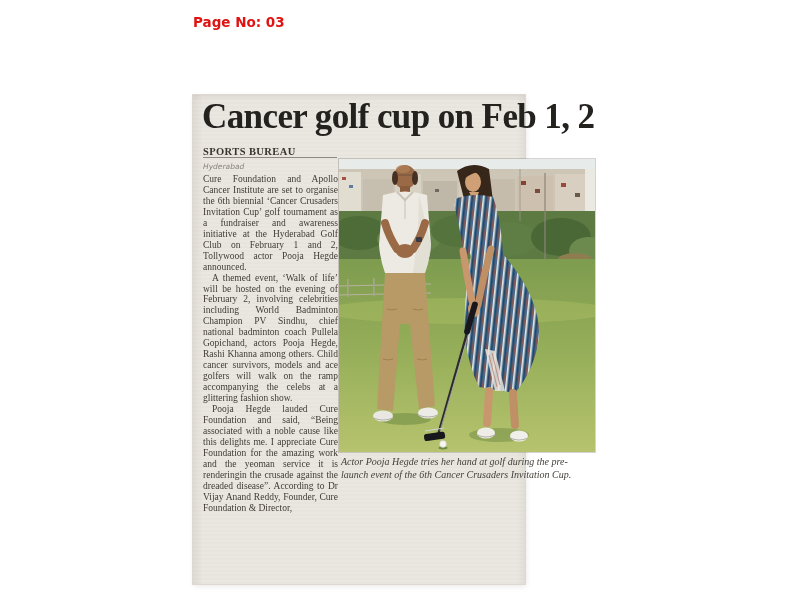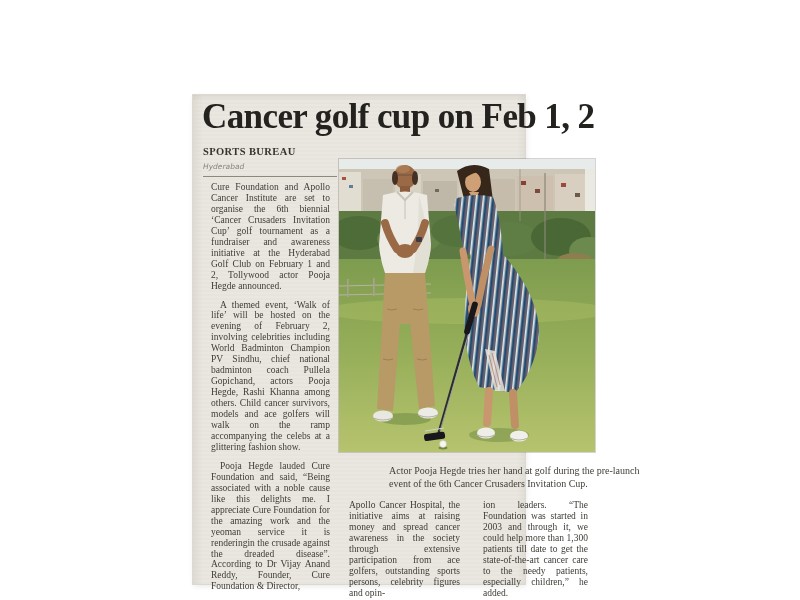--- a/index.html
+++ b/index.html
@@ -25,50 +25,51 @@
     box-shadow:0 0 0 1px #ddd9d1, 1px 2px 6px rgba(0,0,0,.10);
   }
   .headline{
     position:absolute;left:9px;top:2px;width:402px;
     font-size:35px;font-weight:700;letter-spacing:-.6px;
     color:#24221e;white-space:nowrap;
   }
   .byline{
     position:absolute;left:10px;top:51px;width:134px;
     font-size:10.5px;font-weight:700;letter-spacing:.4px;color:#37332c;
-    border-bottom:1px solid #8d887c;padding-bottom:19px;
+    border-bottom:1px solid #8d887c;padding-bottom:0;
   }
   .dateline{
     position:absolute;left:10px;top:67px;
     font-family:"DejaVu Sans", sans-serif;font-size:7.5px;color:#8a857a;font-style:italic;
   }
   .bodycol{
     position:absolute;
     font-size:9.5px;line-height:10.95px;text-align:justify;
     color:#3f3b34;
   }
-  .bodycol p{margin:8px;}
+  .bodycol p{margin:0;}
   .bodycol p + p{text-indent:9px;}
   #col-left{left:10px;top:79px;width:135px;height:402px;}
   #col-mid{left:148px;top:397px;width:127px;}
   #col-right{left:282px;top:397px;width:121px;}
   .photo-frame{
     position:absolute;left:146px;top:64px;width:256px;height:293px;
     outline:1px solid rgba(90,85,70,.25);
   }
   .photo-frame svg{display:block;width:256px;height:293px;}
   .caption{
-    position:absolute;left:148px;top:370px;width:254px;
-    font-size:10px;line-height:12.5px;color:#44403a;margin-left:48px;
+    position:absolute;left:148px;top:361px;width:254px;
+    font-size:10px;line-height:12.5px;font-style:italic;color:#44403a;
   }
 </style>
 </head>
 <body>
 
 <div class="annotation">
+  <div>Page No: 03</div>
 </div>
 
 <div class="clipping">
 
   <div class="headline">Cancer golf cup on Feb 1, 2</div>
 
   <div class="byline">SPORTS BUREAU</div>
   <div class="dateline">Hyderabad</div>
 
   <div class="bodycol" id="col-left">
@@ -196,21 +197,15 @@
         <rect x="85" y="274" width="21" height="7" rx="2.5" transform="rotate(-8 95 277)" fill="#17171c"></rect>
         <line x1="86" y1="272" x2="105" y2="269" stroke="#cfd2d6" stroke-width="1"></line>
       </g>
       <ellipse cx="104" cy="289" rx="4.5" ry="1.4" fill="#6d8846"></ellipse>
       <circle cx="104" cy="285" r="3.4" fill="#f7f6f1" stroke="#c9c7bd" stroke-width="0.5"></circle>
     </svg>
   </div>
 
   <div class="caption">Actor Pooja Hegde tries her hand at golf during the pre-launch event of the 6th Cancer Crusaders Invitation Cup.</div>
 
-  <div class="bodycol" id="col-mid">
-    <p>Apollo Cancer Hospital, the initiative aims at raising money and spread cancer awareness in the society through extensive participation from ace golfers, outstanding sports persons, celebrity figures and opin-</p>
-  </div>
-
-  <div class="bodycol" id="col-right">
-    <p>ion leaders. “The Foundation was started in 2003 and through it, we could help more than 1,300 patients till date to get the state-of-the-art cancer care to the needy patients, especially children,” he added.</p>
-  </div>
+
 
 </div>
 
 </body></html>

